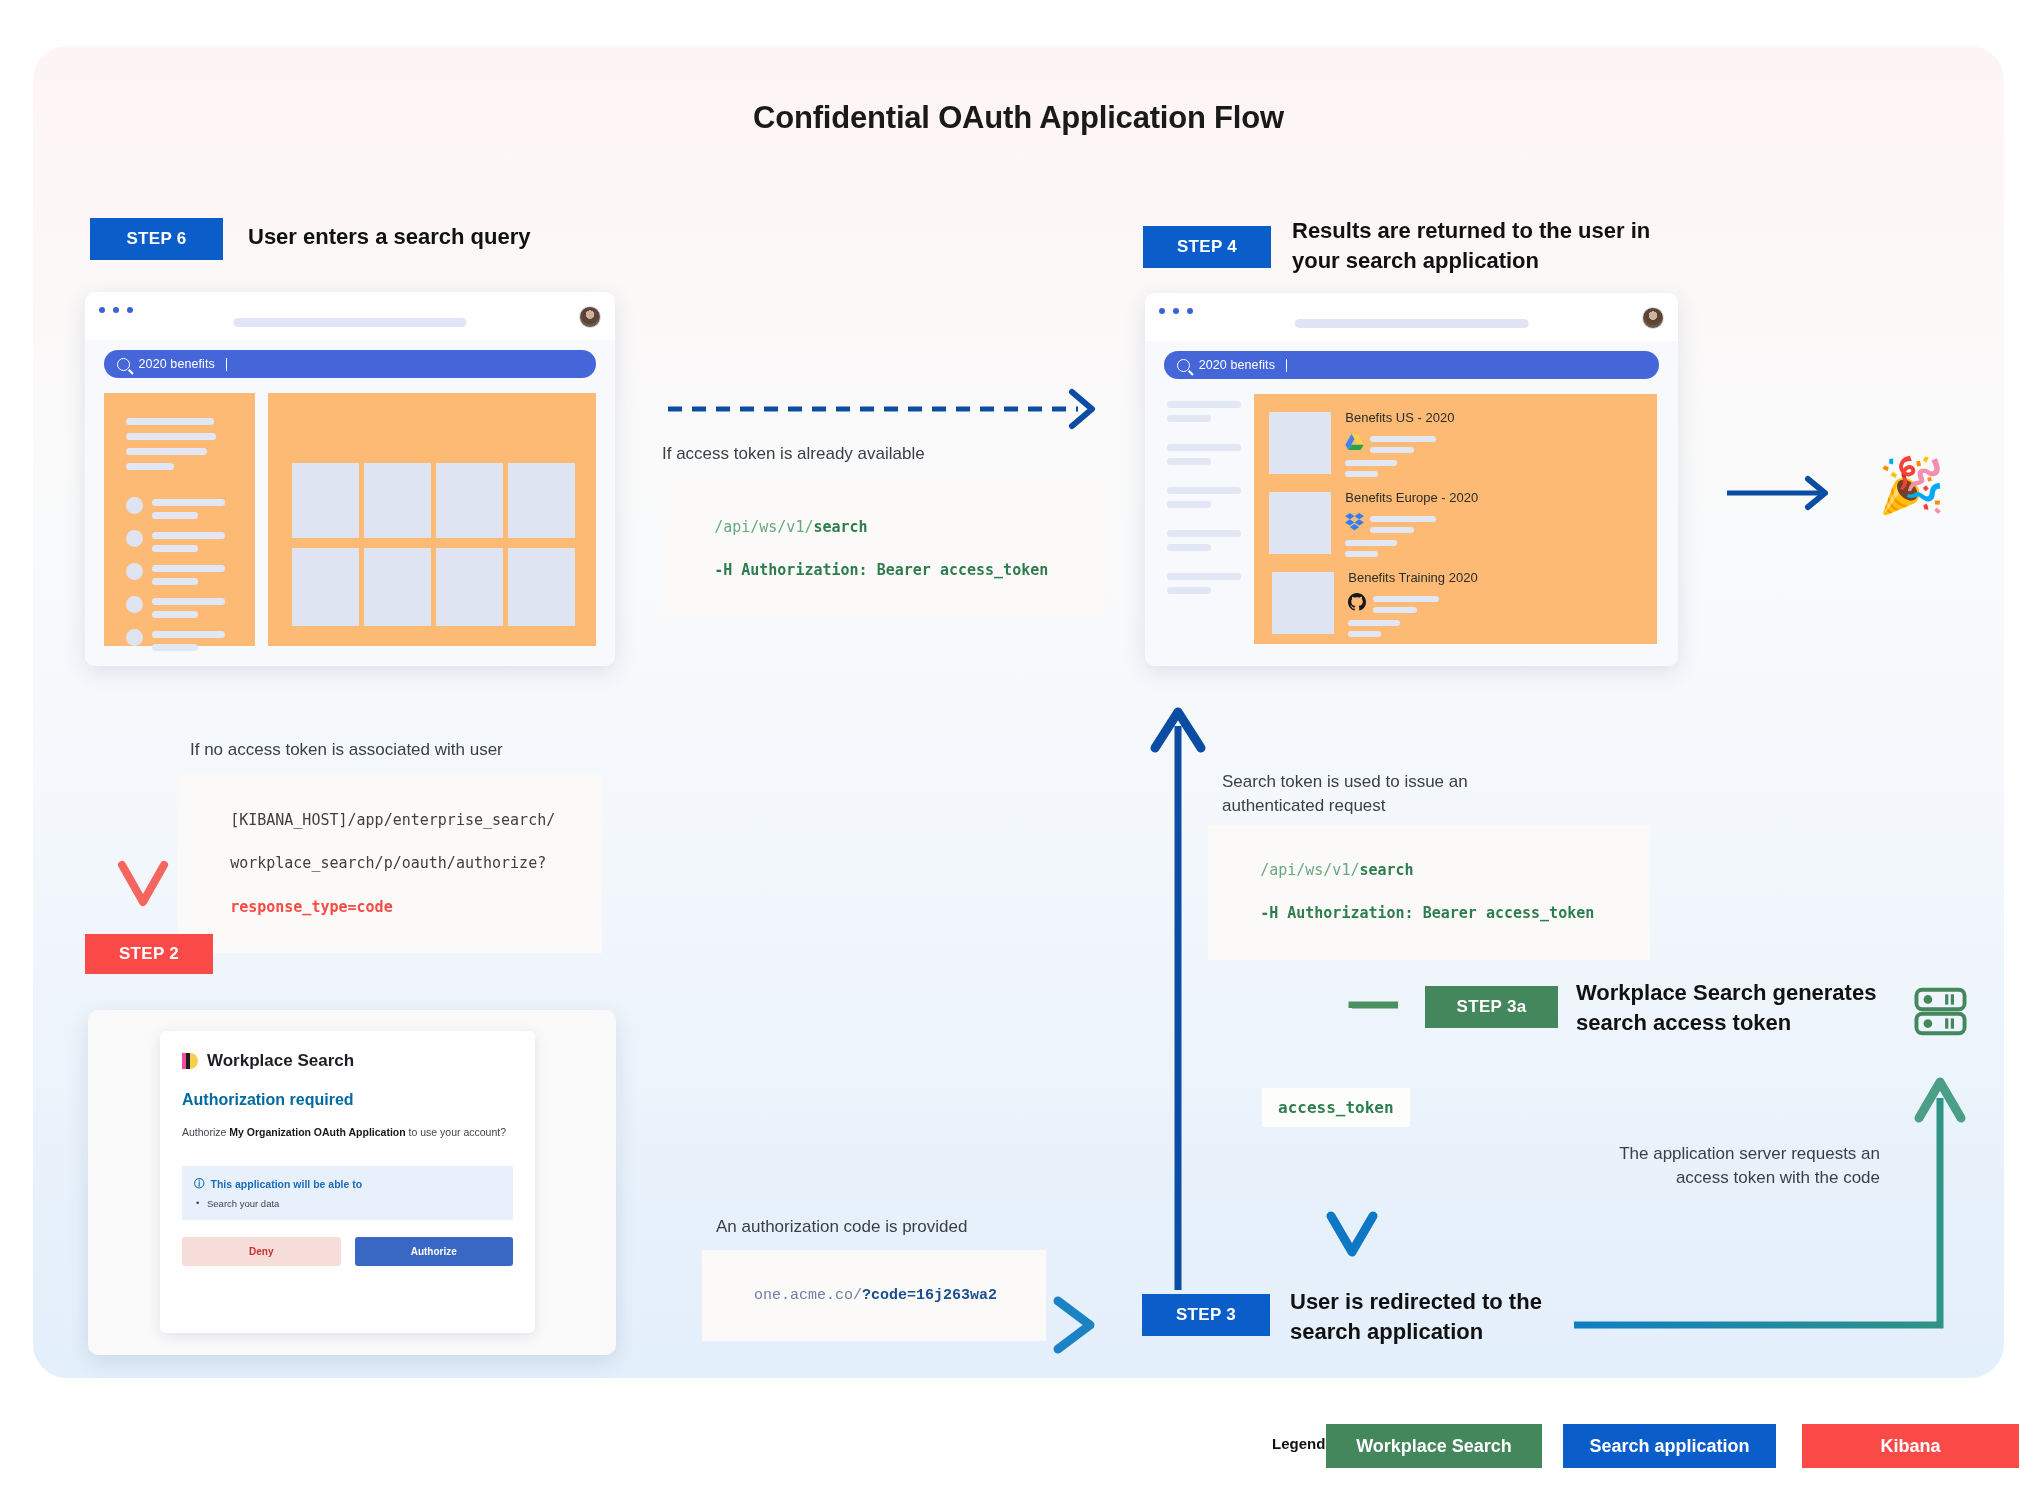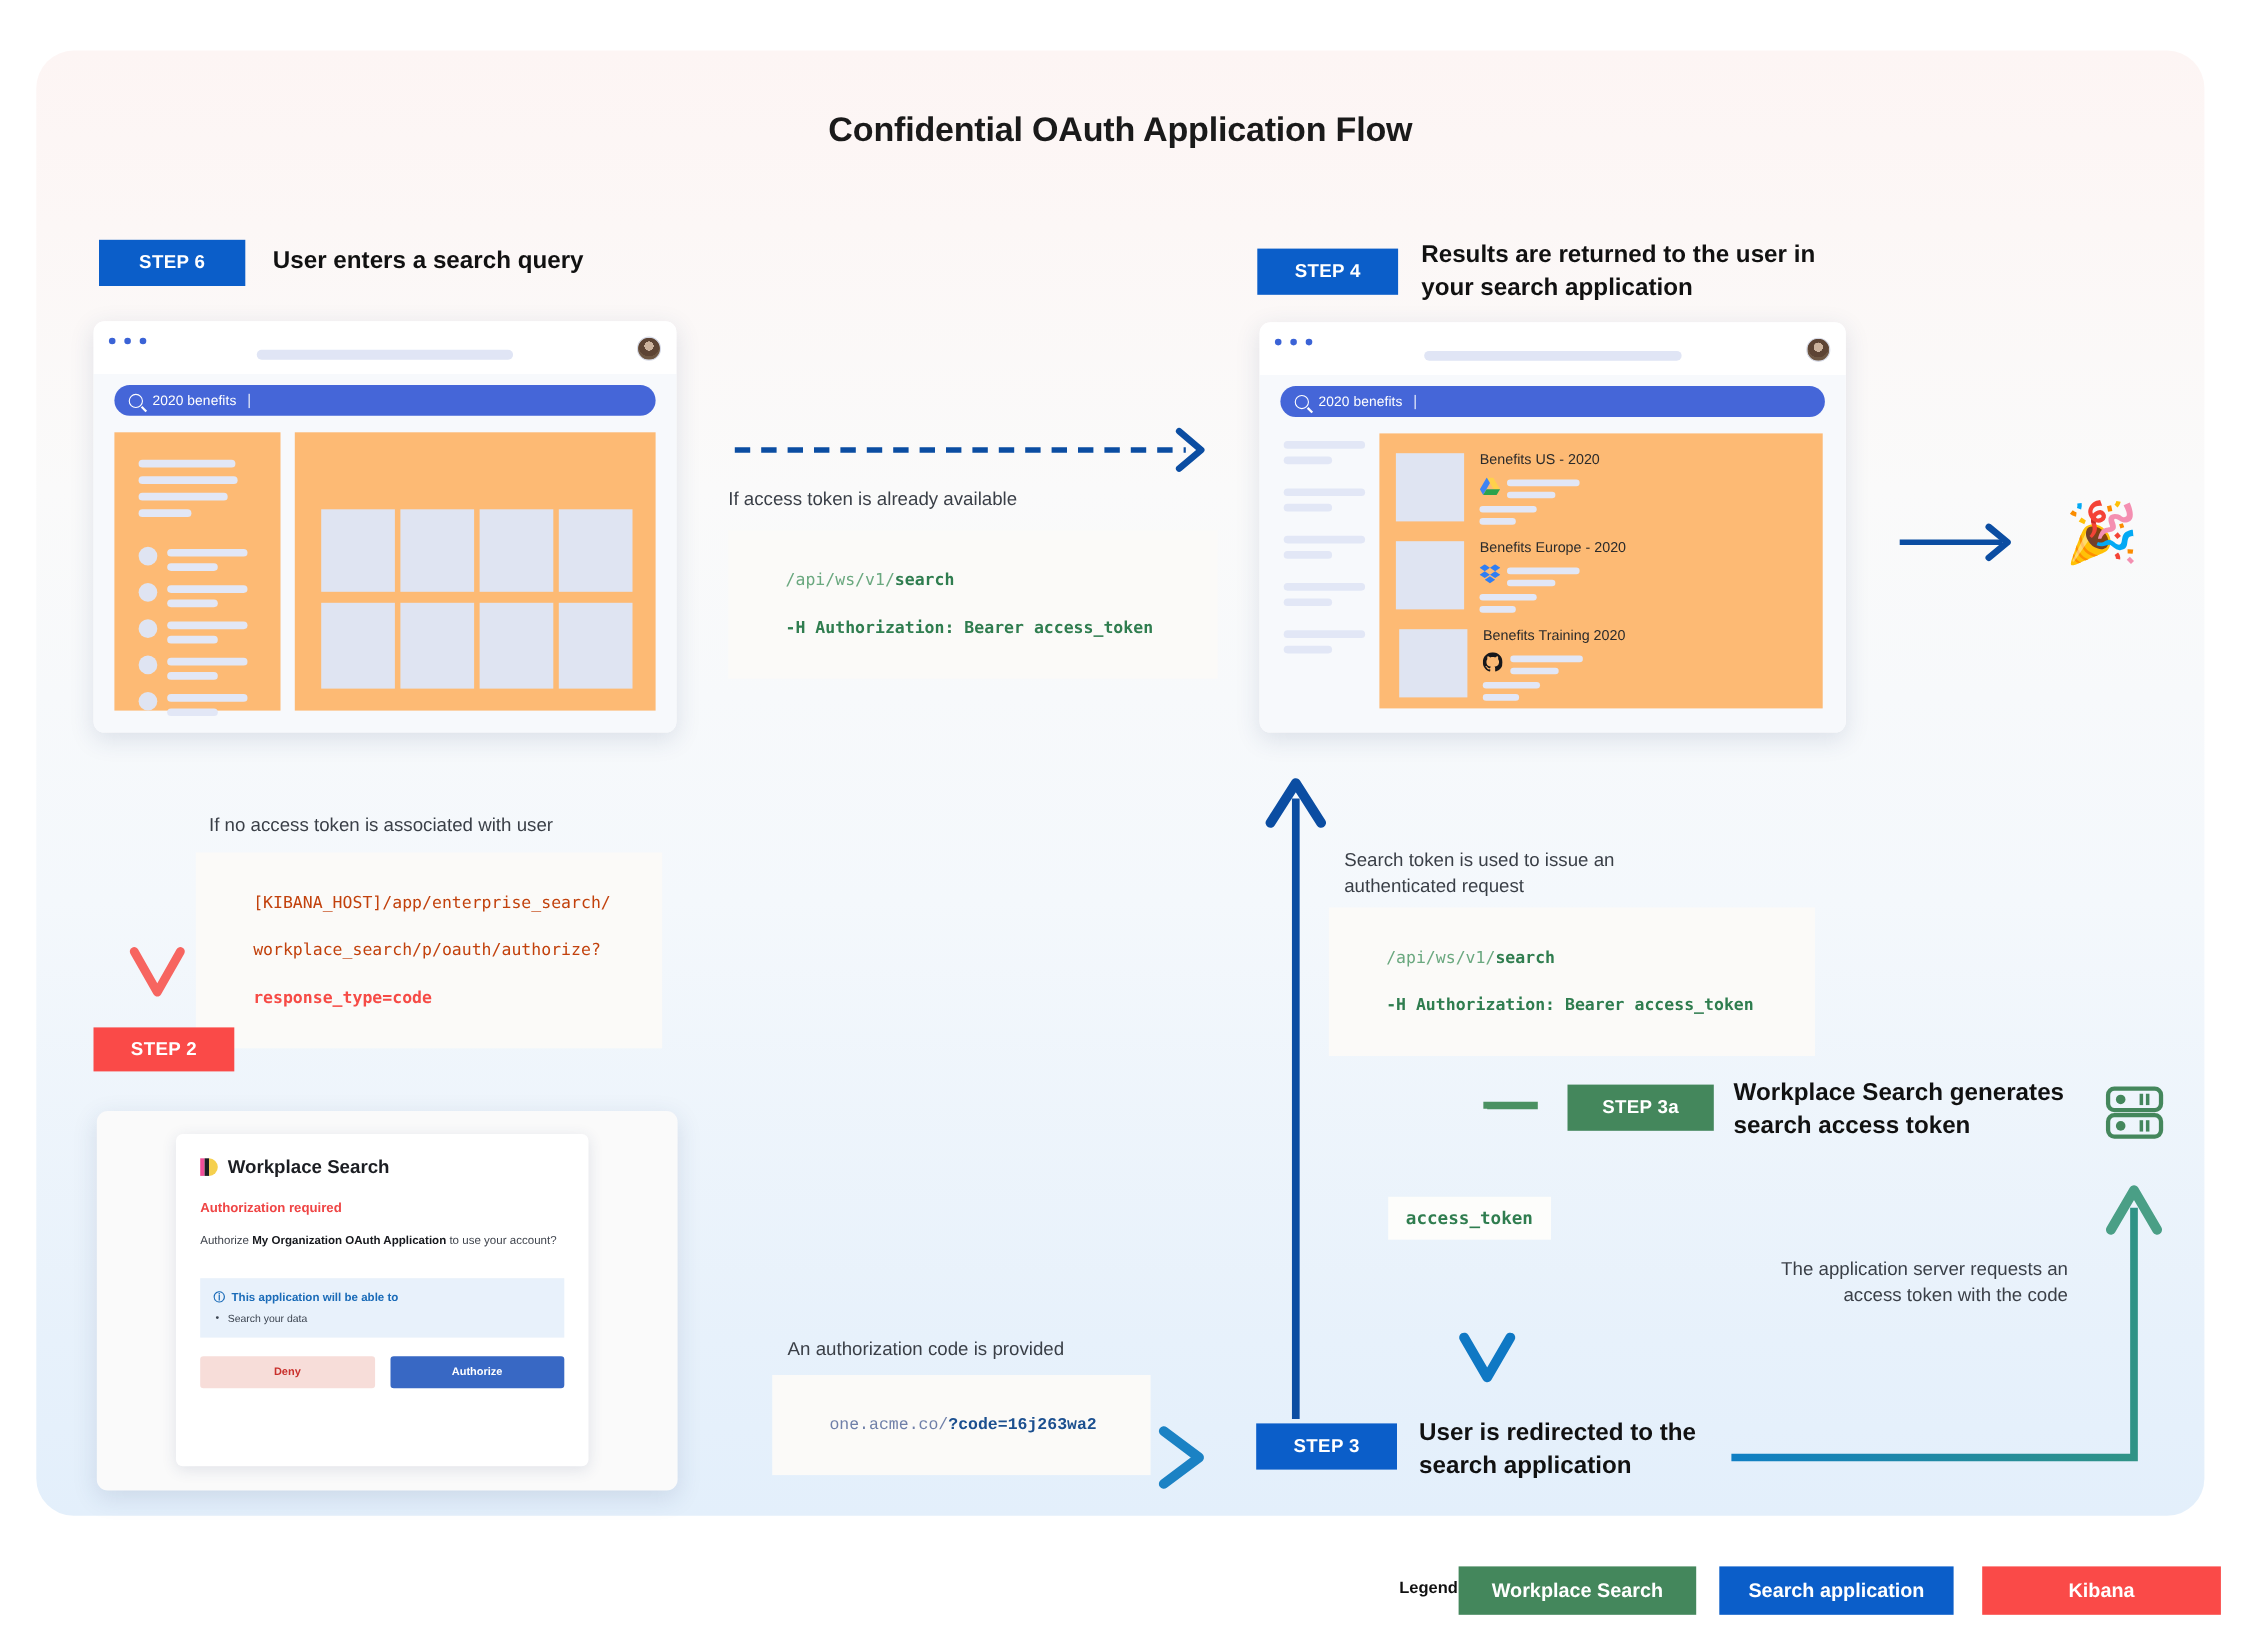--- a/index.html
+++ b/index.html
@@ -96,21 +96,21 @@
   .code {
     position: absolute;
     background: #fbfaf8;
     padding: 13px 16px;
     font-family: "DejaVu Sans Mono", monospace;
     font-size: 15px; line-height: 1.45;
     white-space: pre;
   }
   .c-green-l { color:#6aa87f; }
   .c-green-b { color:#2f7d4f; font-weight:bold; }
-  .c-red-l   { color:#c2410c; }
+  .c-red-l   { color:#404040; }
   .c-red-b   { color:#f64b46; font-weight:bold; }
   .c-blue-l  { color:#6f7fa8; }
   .c-blue-b  { color:#1b4f8f; font-weight:bold; }
 
   .caption {
     position: absolute;
     font-size: 17px; color: #3a3f47; line-height: 1.4;
   }
   .caption.right { text-align: right; }
 
@@ -123,21 +123,21 @@
   svg.arrows { position:absolute; left:0; top:0; width:2037px; height:1485px; overflow:visible; pointer-events:none; }
 
   
   .authcard {
     position:absolute; background:#ffffff; border-radius:6px;
     box-shadow: 0 3px 14px rgba(40,60,110,0.12);
   }
   .ac-brand { display:flex; align-items:center; gap:9px; font-size:17px; font-weight:bold; color:#1c1e23; }
   .ac-logo { width:16px; height:16px; position:relative; flex:none; }
   .ac-logo i { position:absolute; top:0; height:100%; }
-  .ac-h2 { font-size:12px; font-weight:bold; color:#ef4444; }
+  .ac-h2 { font-size:16px; font-weight:bold; color:#0369a1; }
   .ac-p  { font-size:10.5px; color:#40454e; line-height:1.5; }
   .ac-p b { color:#16181d; }
   .ac-note { background:#e8f1fb; padding:11px 12px; }
   .ac-note-h { font-size:10.5px; font-weight:bold; color:#1a6bb8; display:flex; align-items:center; gap:6px; }
   .ac-note-li { font-size:9.5px; color:#3c4450; margin-top:7px; padding-left:13px; position:relative; }
   .ac-note-li::before { content:"•"; position:absolute; left:2px; top:-1px; }
   .ac-btns { display:flex; gap:14px; }
   .ac-deny { flex:1; background:#f7ddd9; color:#c9302c; font-size:10px; font-weight:bold; text-align:center; padding:9px 0; border-radius:3px; }
   .ac-auth { flex:1; background:#3868c4; color:#fff; font-size:10px; font-weight:bold; text-align:center; padding:9px 0; border-radius:3px; }
 

